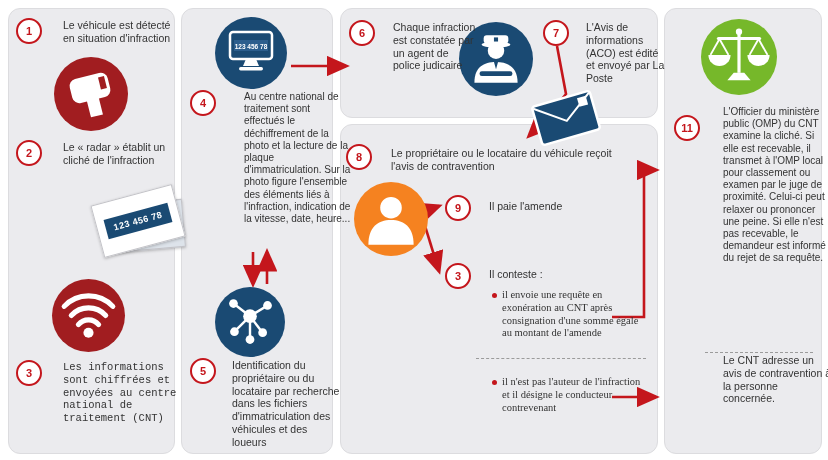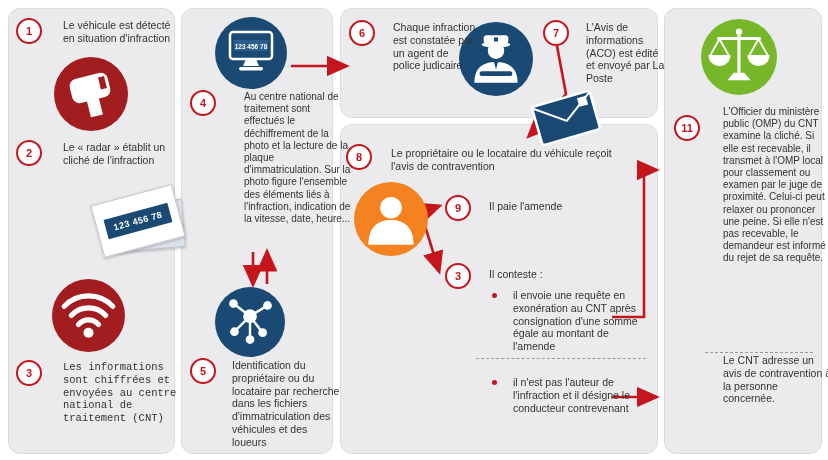--- a/index.html
+++ b/index.html
@@ -6,21 +6,21 @@
   body{background:#fff;font-family:"Liberation Sans",sans-serif;}
   #stage{position:relative;width:828px;height:460px;background:#fff;overflow:hidden;}
   .panel{position:absolute;background:#ebebee;border:1px solid #dcdcdf;border-radius:12px;z-index:0;}
   #arrows{position:absolute;left:0;top:0;z-index:1;pointer-events:none;}
   .num{position:absolute;width:22px;height:22px;border-radius:50%;background:#fff;border:2px solid #c4161c;
        color:#c4161c;font-weight:bold;font-size:11px;display:flex;align-items:center;justify-content:center;z-index:3;}
   .txt{position:absolute;font-size:10.5px;line-height:1.22;color:#333;z-index:3;margin-left:16px;}
   .small{font-size:10px;}
   .iconc{position:absolute;border-radius:50%;z-index:2;display:flex;align-items:center;justify-content:center;}
   .dashed{position:absolute;border-top:1px dashed #9b9b9b;z-index:2;}
-  .bullet{display:flex;gap:16px;}
+  .bullet{display:flex;gap:5px;font-family:Liberation Serif, serif;}
   .bdot{flex:0 0 auto;width:5px;height:5px;border-radius:50%;background:#c4161c;margin-top:4px;}
   .photo{position:absolute;left:94px;top:188px;width:96px;height:72px;z-index:2;}
   .pcard{position:absolute;background:#fff;border:1px solid #c3c3c8;box-shadow:0 1px 3px rgba(0,0,0,.25);}
   .back{left:16px;top:14px;width:72px;height:46px;transform:rotate(-5deg);background:#dde3ea;}
   .front{left:2px;top:6px;width:82px;height:52px;transform:rotate(-15deg);display:flex;align-items:center;justify-content:center;}
   .pplate{width:66px;height:20px;background:#1a4a73;color:#fff;font-size:9px;font-weight:bold;
           display:flex;align-items:center;justify-content:center;letter-spacing:.5px;}
   .env{position:absolute;left:528px;top:90px;width:76px;height:56px;z-index:2;}
 </style>
 </head>

